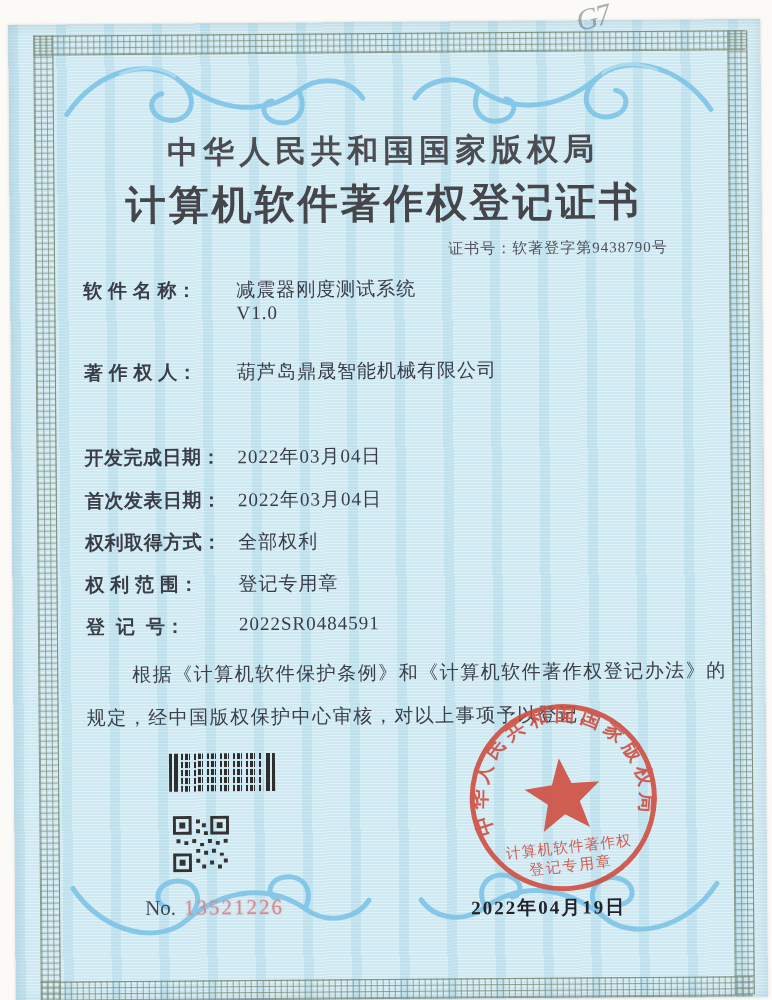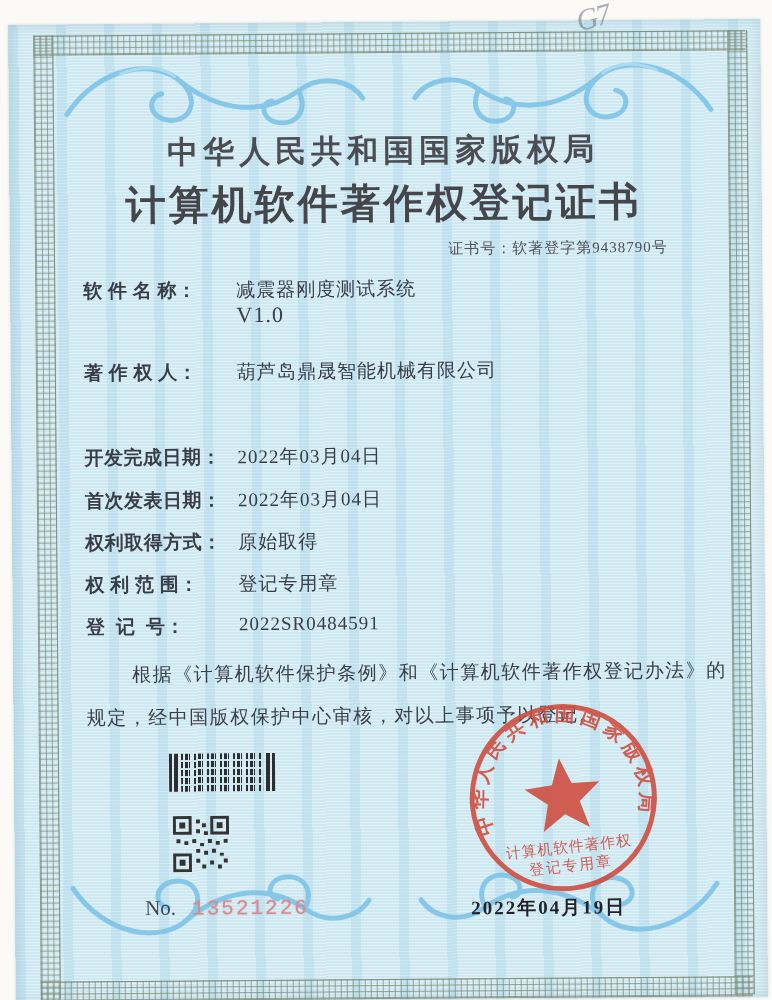--- a/index.html
+++ b/index.html
@@ -46,21 +46,21 @@
     position:absolute;left:0;top:176px;width:772px;text-align:center;
     font-size:40px;font-weight:bold;letter-spacing:3px;color:#45464b;
   }
   .cert-no{
     position:absolute;top:240px;left:430px;width:260px;text-align:center;
     font-size:15px;color:#4e5058;letter-spacing:1px;
   }
   .row{position:absolute;left:85px;display:flex;font-size:19px;color:#383d47;}
   .row .lbl{flex:0 0 153px;font-weight:600;letter-spacing:.5px;white-space:pre;}
   .row .val{letter-spacing:1px;}
-  .version{position:absolute;left:238px;top:301px;font-size:22px;color:#383d47;letter-spacing:1px;}
+  .version{position:absolute;left:238px;top:301px;font-size:19px;color:#383d47;letter-spacing:1px;}
   .statement{position:absolute;font-size:19px;color:#3a3f48;letter-spacing:1.5px;white-space:nowrap;}
   .st1{left:131px;top:660px;}
   .st2{left:85px;top:703px;}
 
   
   .barcode{position:absolute;left:167px;top:752px;width:106px;height:38px;}
   .barcode .bar-l,.barcode .bar-r{position:absolute;top:0;bottom:0;width:11px;}
   .barcode .bar-l{left:0;background:linear-gradient(90deg,#2e2e2e 0 3px,transparent 3px 5px,#2e2e2e 5px 9px,transparent 9px 11px);}
   .barcode .bar-r{right:0;background:linear-gradient(270deg,#2e2e2e 0 3px,transparent 3px 5px,#2e2e2e 5px 9px,transparent 9px 11px);}
   .barcode .mid{position:absolute;left:12px;right:12px;top:0;bottom:0;
@@ -70,21 +70,21 @@
   }
 
   
   .qr{position:absolute;left:170px;top:814px;}
 
   
   .seal{position:absolute;left:455px;top:700px;width:212px;height:198px;transform:rotate(-6deg);opacity:.88;}
 
   
   .serial{position:absolute;left:142px;top:894px;font-size:21px;color:#3f4954;}
-  .serial .num{color:#d48b90;letter-spacing:2px;margin-left:16px;text-shadow:0 0 2px rgba(213,139,147,.55);font-family:Liberation Mono, monospace;}
+  .serial .num{color:#d48b90;letter-spacing:2px;margin-left:8px;text-shadow:0 0 2px rgba(213,139,147,.55);}
   .issue-date{position:absolute;left:468px;top:896px;font-size:19px;font-weight:600;letter-spacing:2px;color:#22232a;z-index:5;}
 
   
   .pencil{position:absolute;left:580px;top:2px;font-size:30px;font-style:italic;
     color:rgba(90,100,115,.5);transform:rotate(-14deg);letter-spacing:-2px;}
 </style>
 </head>
 <body>
 
 <div class="viewport">
@@ -141,21 +141,21 @@
       <div class="row" style="top:443px">
         <span class="lbl">开发完成日期：</span>
         <span class="val">2022年03月04日</span>
       </div>
       <div class="row" style="top:486px">
         <span class="lbl">首次发表日期：</span>
         <span class="val">2022年03月04日</span>
       </div>
       <div class="row" style="top:528px">
         <span class="lbl">权利取得方式：</span>
-        <span class="val">原始取得</span>
+        <span class="val">全部权利</span>
       </div>
       <div class="row" style="top:570px">
         <span class="lbl">权 利 范 围：</span>
         <span class="val">登记专用章</span>
       </div>
       <div class="row" style="top:612px">
         <span class="lbl">登  记  号：</span>
         <span class="val">2022SR0484591</span>
       </div>
 

